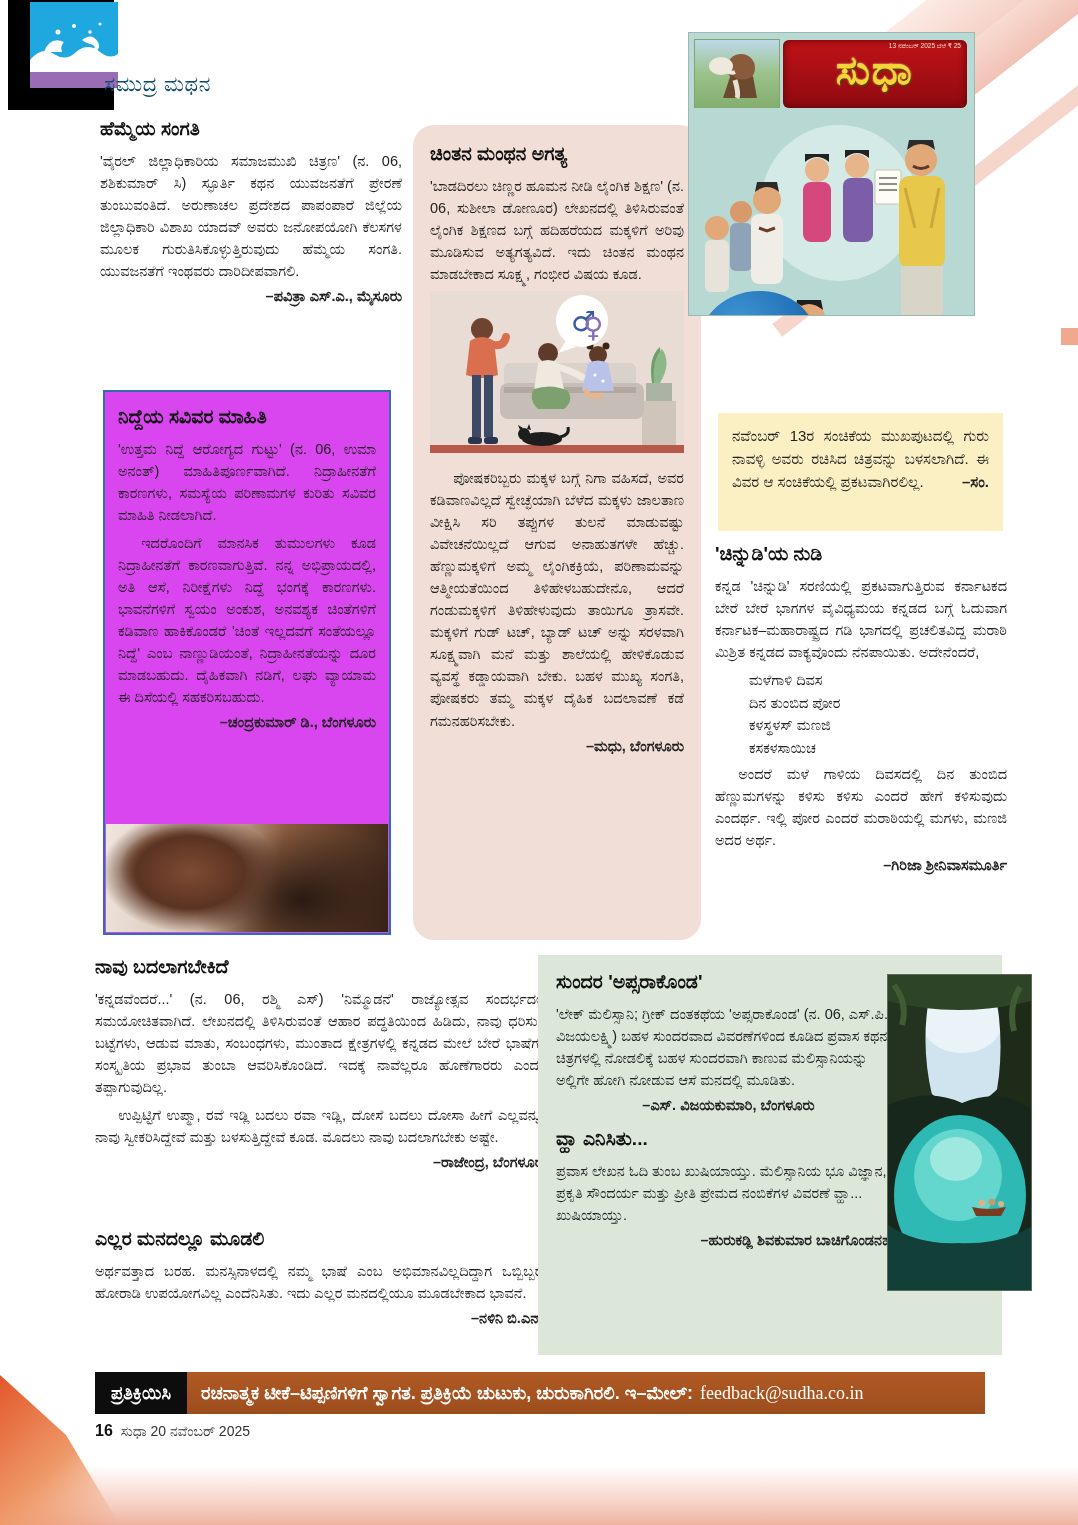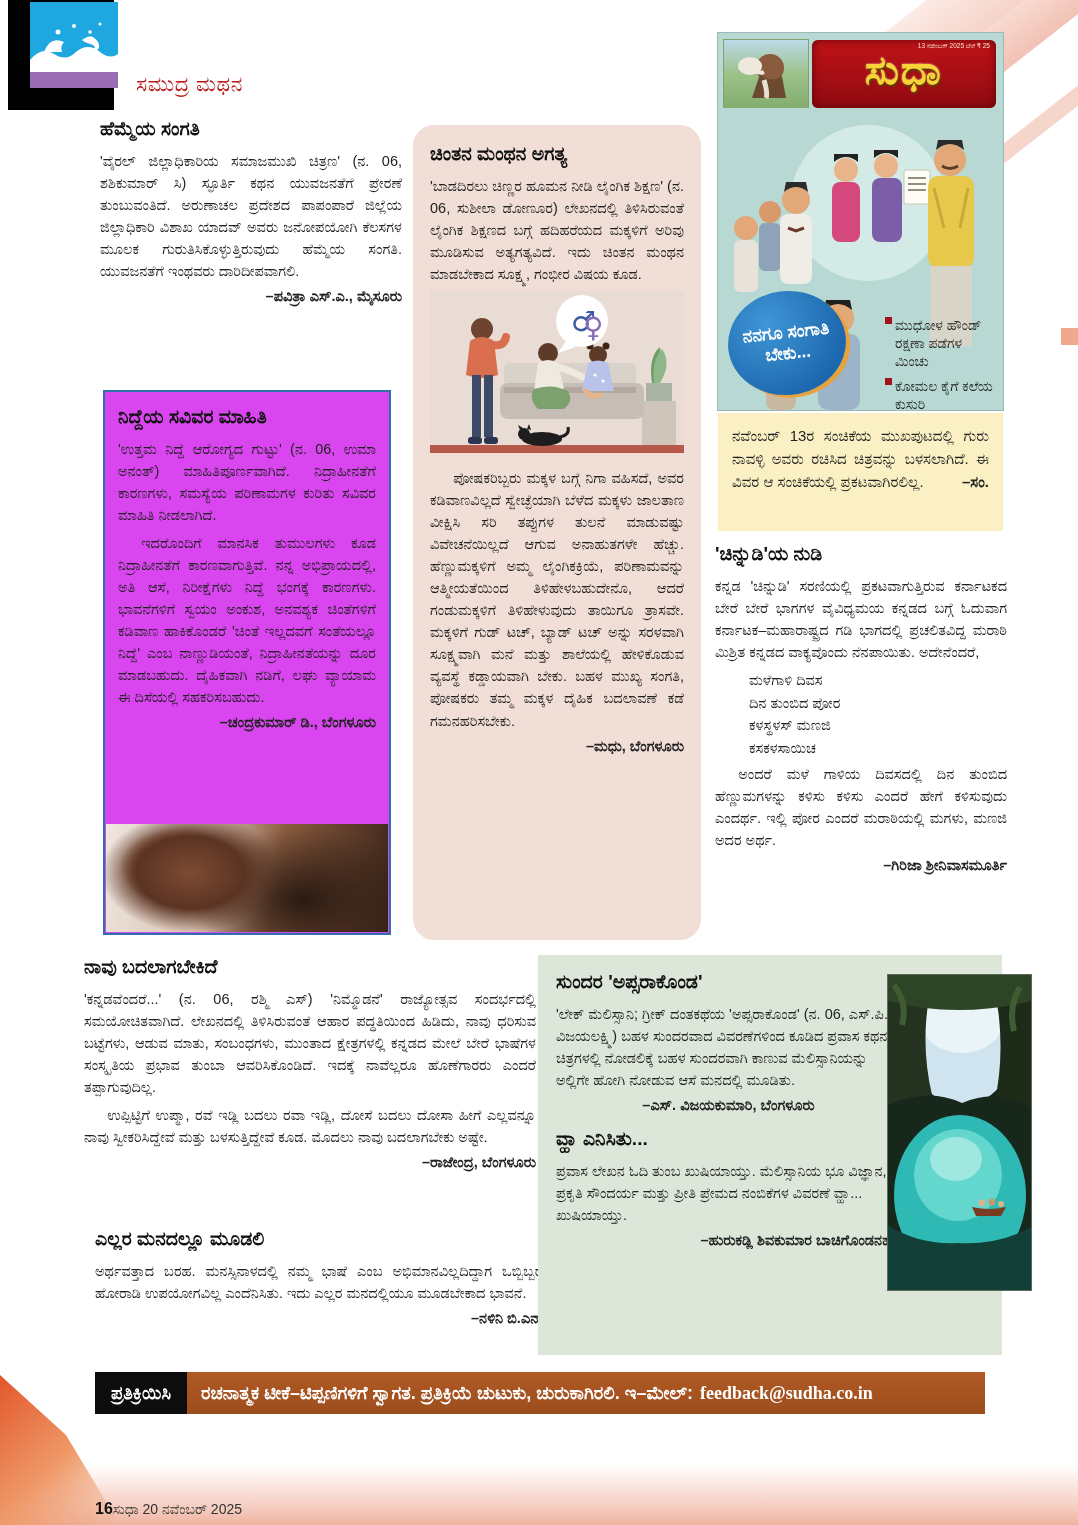--- a/index.html
+++ b/index.html
@@ -19,41 +19,41 @@
   .rib-bottom{left:0;bottom:0;width:1078px;height:60px;
               background:linear-gradient(180deg,rgba(248,220,211,0) 0%,rgba(244,200,186,.9) 70%,#eeb4a0 100%);}
   .rib-bl{left:0;bottom:0;width:120px;height:150px;
           background:linear-gradient(135deg,#e2572b 0%,#ef9a6a 55%,rgba(246,214,200,0) 100%);
           clip-path:polygon(0 0,55% 40%,100% 100%,0 100%);}
   .sq-right{right:0;top:328px;width:17px;height:17px;background:#f0a98e;}
   
   .logo-black{position:absolute;left:8px;top:0;width:106px;height:110px;background:#000;}
   .logo-blue{position:absolute;left:22px;top:2px;width:88px;height:86px;background:#1fa7df;overflow:hidden;}
   .logo-purple{position:absolute;left:0;bottom:0;width:100%;height:16px;background:#9a6cb4;}
-  .page-title{position:absolute;left:136px;top:72px;font-size:21px;color:#b91c1c;letter-spacing:.5px;}
+  .page-title{position:absolute;left:104px;top:72px;font-size:21px;color:#0c4a6e;letter-spacing:.5px;}
   
   .ltr-title{font-weight:bold;font-size:19px;color:#111;margin:0 0 10px 0;}
   .body-text{font-size:14.5px;line-height:1.52;text-align:justify;margin:0 0 6px 0;}
   .indent{text-indent:1.6em;}
   .sign{font-size:14.5px;font-weight:bold;text-align:right;margin-top:2px;}
   .verse{font-size:14.5px;line-height:1.55;margin-left:34px;}
   
   .col-left-letter1{position:absolute;left:100px;top:118px;width:302px;}
   .sleep-box{position:absolute;left:103px;top:390px;width:288px;height:545px;border:2px solid #2f6fae;
              background:#d946ef;box-sizing:border-box;padding:14px 13px;}
   .sleep-photo{position:absolute;left:1px;bottom:1px;width:282px;height:108px;overflow:hidden;
         background:
          radial-gradient(90px 60px at 30% 45%,#7d4b33 0%,#5b3322 60%,rgba(0,0,0,0) 100%),
          radial-gradient(60px 40px at 26% 40%,#c58f6d 0%,#a96f4e 70%,rgba(0,0,0,0) 100%),
          radial-gradient(140px 90px at 70% 70%,#2a1a12 0%,rgba(42,26,18,0) 80%),
          linear-gradient(100deg,#efe6df 0%,#d9c4b4 35%,#8a5b3e 60%,#3a2418 100%);}
   .pink-box{position:absolute;left:413px;top:125px;width:288px;height:815px;background:#f1ded6;
             box-sizing:border-box;padding:18px 17px;border-radius:21px;}
   .illus-wrap{margin:6px 0 10px 0;}
-  .cover{position:absolute;left:718px;top:33px;width:285px;height:377px;background:#b9d9d5;
+  .cover{position:absolute;left:689px;top:33px;width:285px;height:282px;background:#b9d9d5;
          box-shadow:0 0 0 1px #9bb8b4;overflow:hidden;}
   .cover-banner{position:absolute;left:94px;top:7px;width:184px;height:68px;border-radius:6px;
         background:linear-gradient(180deg,#c01318,#8e0a10);box-shadow:inset 0 0 8px #5f0407;}
   .cover-masthead{position:absolute;left:0;top:8px;width:100%;text-align:center;font-size:40px;font-weight:bold;
         color:#f7d337;text-shadow:1px 2px 1px #5f3c00,0 0 2px #fff3b0;letter-spacing:2px;}
   .cover-issue{position:absolute;right:6px;top:2px;font-size:6.5px;color:#f3e6c8;}
   .cover-inset{position:absolute;left:6px;top:7px;width:84px;height:96px;
         background:linear-gradient(180deg,#bcd9e8 0%,#9cc28a 35%,#6f9c58 100%);box-shadow:0 0 0 1px #86a06e;}
   .inset-strip{position:absolute;left:0;bottom:0;width:100%;background:#f5d435;color:#7a1208;
         font-size:8.5px;font-weight:bold;line-height:1.25;padding:2px 3px;box-sizing:border-box;text-align:center;}
@@ -63,34 +63,34 @@
         display:flex;align-items:center;justify-content:center;transform:rotate(-6deg);
         box-shadow:4px 3px 0 #e8a23c;}
   .cover-bullets{position:absolute;right:8px;top:283px;width:110px;font-size:14px;color:#222;line-height:1.3;}
   .cover-bullet{margin-bottom:6px;display:flex;gap:3px;}
   .bullet-sq{width:7px;height:7px;background:#a3121a;flex:0 0 7px;margin-top:1px;}
   .caption-box{position:absolute;left:718px;top:413px;width:285px;height:118px;background:#fbf0c4;
         box-sizing:border-box;padding:12px 14px;}
   .caption-box .body-text{font-size:15px;}
   .caption-sign{float:right;font-weight:bold;}
   .chinnudi{position:absolute;left:715px;top:543px;width:292px;}
-  .navu{position:absolute;left:84px;top:956px;width:452px;}
+  .navu{position:absolute;left:95px;top:956px;width:452px;}
   .ellara{position:absolute;left:95px;top:1228px;width:452px;}
   .green-box{position:absolute;left:538px;top:955px;width:464px;height:400px;background:#dce7da;
         box-sizing:border-box;padding:16px 18px;}
   .green-box .narrow{width:345px;}
   .cave-photo{position:absolute;left:888px;top:975px;width:143px;height:315px;overflow:hidden;
         box-shadow:0 0 0 1px #5b6b58;}
   .feedback{position:absolute;left:95px;top:1372px;width:890px;height:42px;display:flex;}
   .fb-label{background:#0d0d0d;color:#fff;font-weight:bold;font-size:18px;display:flex;
         align-items:center;justify-content:center;padding:6px 16px;}
   .fb-bar{background:linear-gradient(180deg,#b05a24,#9c4d1d);color:#fff;flex:1;display:flex;
         align-items:center;padding:0 14px;font-size:18px;font-weight:bold;gap:7px;}
-  .fb-email{font-family:"Liberation Serif","DejaVu Serif",serif;font-weight:bold;}
-  .footer{position:absolute;left:95px;top:1500px;font-size:14px;color:#333;display:flex;align-items:baseline;}
+  .fb-email{font-family:"Liberation Serif","DejaVu Serif",serif;font-weight:normal;}
+  .footer{position:absolute;left:95px;top:1422px;font-size:14px;color:#333;display:flex;gap:8px;align-items:baseline;}
   .footer .pno{font-weight:bold;font-size:16px;color:#111;}
 </style>
 </head>
 <body>
 
 <div id="page">
 
   <div class="deco rib-left1"></div>
   <div class="deco rib-left2"></div>
   <div class="deco rib-tr3"></div>

